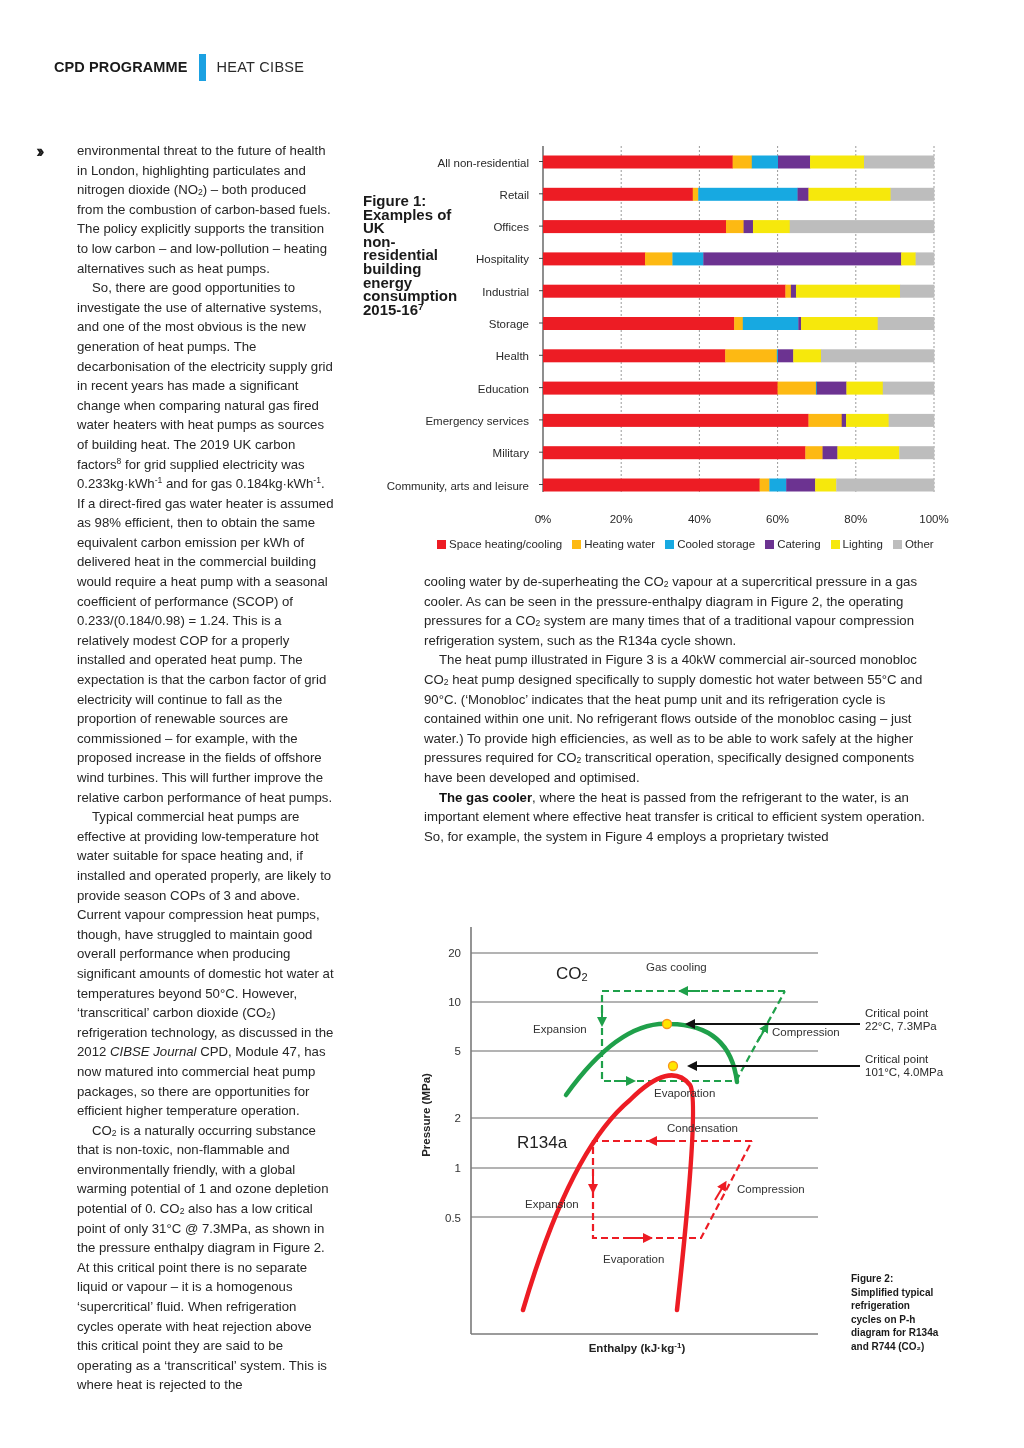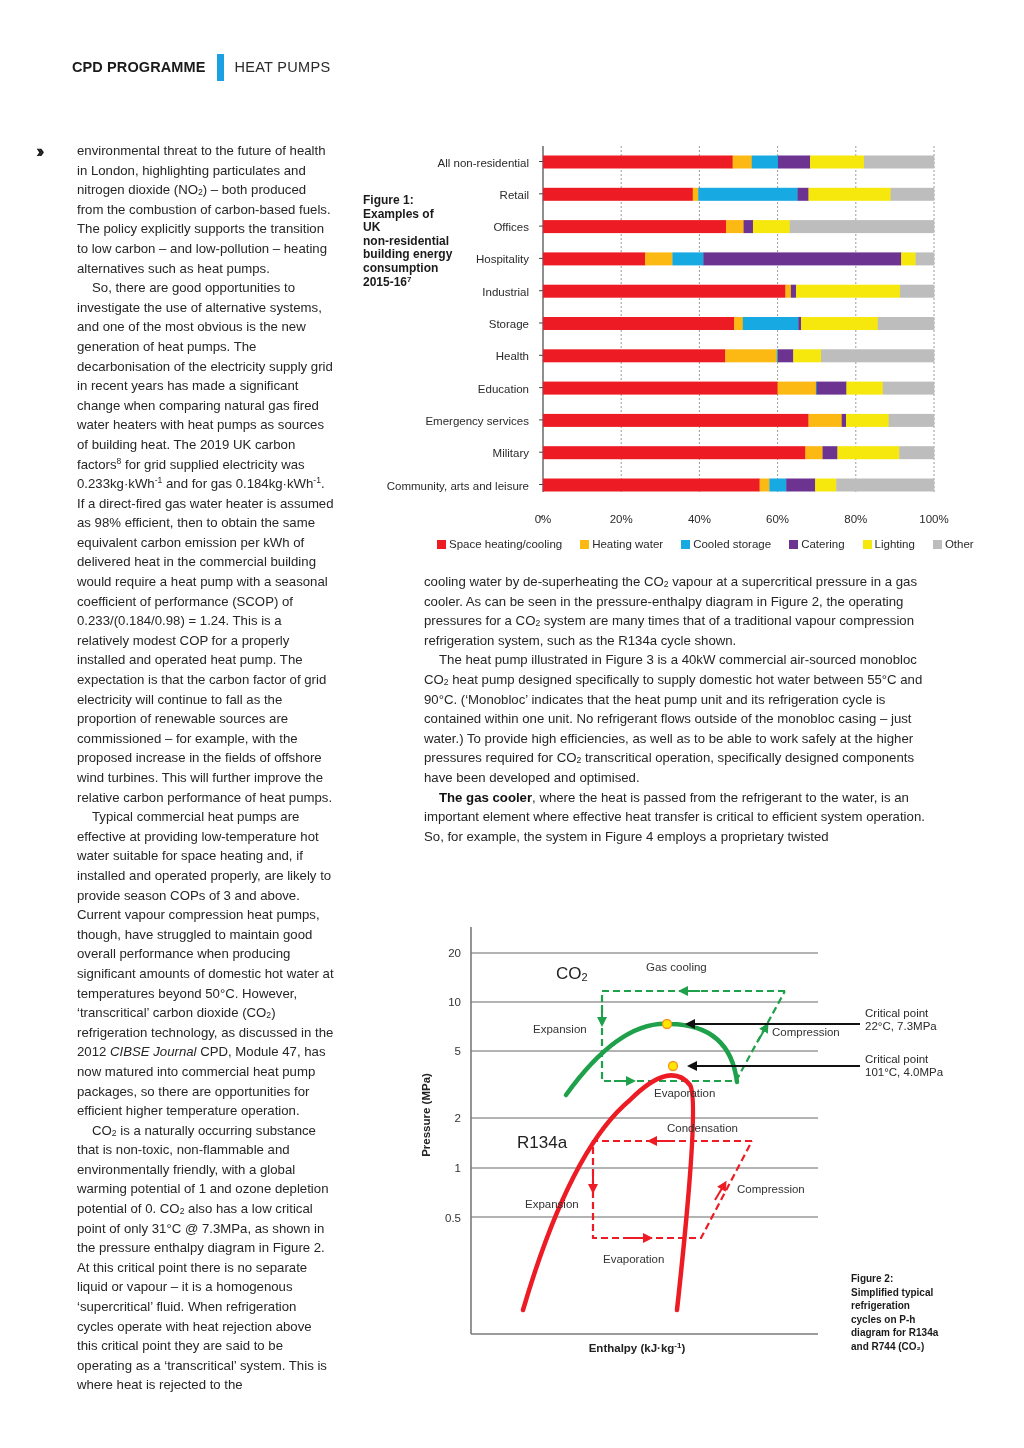--- a/index.html
+++ b/index.html
@@ -1,54 +1,54 @@
 <!DOCTYPE html>
 <html><head>
 <meta charset="utf-8">
 <style>
   * { box-sizing: border-box; margin: 0; padding: 0; }
   html, body { width: 1024px; height: 1448px; background: #ffffff; overflow: hidden; }
   body { position: relative; font-family: "Liberation Sans", sans-serif; color: #231f20; }
 
-  .header { position: absolute; left: 72px; top: 56px; height: 22px; display: flex; align-items: center; }
+  .header { position: absolute; left: 54px; top: 56px; height: 22px; display: flex; align-items: center; }
   .header .section { font-weight: bold; font-size: 14.5px; letter-spacing: 0.1px; color: #1a1a1a; }
   .header .bar { width: 7px; height: 27px; background: #1ba1e2; margin: 0 10px 0 12px; }
   .header .topic { font-size: 14.5px; color: #2a2a2a; letter-spacing: 0.3px; }
 
   .left-col { position: absolute; left: 59px; top: 141px; width: 275px; font-size: 13.2px; line-height: 19.6px; color: #262626; }
   .left-col p { text-indent: 0; margin-left: 18px; }
   .left-col p.ind { text-indent: 15px; }
   .chev { position: absolute; left: 36px; top: 140px; font-size: 19px; font-weight: bold; color: #1a1a1a; letter-spacing: -4px; }
 
   sub { font-size: 0.65em; vertical-align: -0.15em; line-height: 0; }
   sup { font-size: 0.65em; vertical-align: 0.55em; line-height: 0; }
 
-  .fig1-caption { position: absolute; left: 363px; top: 194px; width: 90px; font-size: 12px; line-height: 13.6px; font-weight: bold; color: #1a1a1a; }
-  .legend { position: absolute; left: 437px; top: 538px; display: flex; gap: 18px; font-size: 11.5px; color: #2a2a2a; align-items: flex-end; }
+  .fig1-caption { position: absolute; left: 363px; top: 194px; width: 90px; font-size: 15px; line-height: 13.6px; font-weight: bold; color: #1a1a1a; }
+  .legend { position: absolute; left: 437px; top: 538px; display: flex; gap: 10px; font-size: 11.5px; color: #2a2a2a; align-items: flex-end; }
   .legend .item { display: flex; align-items: center; gap: 3px; }
   .legend .sw { width: 9px; height: 9px; display: inline-block; }
 
   .right-text { position: absolute; left: 424px; top: 572px; width: 510px; font-size: 13.2px; line-height: 19.6px; color: #262626; }
   .right-text p.ind { text-indent: 15px; }
   .right-text b { font-weight: bold; color: #111; margin-top: 16px; }
   .fig2-caption { position: absolute; left: 851px; top: 1272px; width: 120px; font-size: 10px; line-height: 13.6px; font-weight: bold; color: #1a1a1a; }
   .crit { position: absolute; font-size: 11.5px; line-height: 13px; color: #2a2a2a; }
 
   .footer { position: absolute; left: 59px; top: 1461px; font-size: 12.5px; color: #1a1a1a; display: flex; gap: 11px; align-items: baseline; }
   .footer .pg { font-weight: bold; font-size: 14px; }
   .footer .mo { font-weight: bold; }
   .footer .url { font-weight: bold; }
 </style>
 </head>
 <body>
 
 <div class="header">
   <span class="section">CPD PROGRAMME</span>
   <span class="bar"></span>
-  <span class="topic">HEAT PUMPS</span>
+  <span class="topic">HEAT CIBSE</span>
 </div>
 
 <span class="chev">››</span>
 <div class="left-col">
   <p>environmental threat to the future of health in London, highlighting particulates and nitrogen dioxide (NO<sub>2</sub>) – both produced from the combustion of carbon-based fuels. The policy explicitly supports the transition to low carbon – and low-pollution – heating alternatives such as heat pumps.</p>
   <p class="ind">So, there are good opportunities to investigate the use of alternative systems, and one of the most obvious is the new generation of heat pumps. The decarbonisation of the electricity supply grid in recent years has made a significant change when comparing natural gas fired water heaters with heat pumps as sources of building heat. The 2019 UK carbon factors<sup>8</sup> for grid supplied electricity was 0.233kg·kWh<sup>-1</sup> and for gas 0.184kg·kWh<sup>-1</sup>. If a direct-fired gas water heater is assumed as 98% efficient, then to obtain the same equivalent carbon emission per kWh of delivered heat in the commercial building would require a heat pump with a seasonal coefficient of performance (SCOP) of 0.233/(0.184/0.98) = 1.24. This is a relatively modest COP for a properly installed and operated heat pump. The expectation is that the carbon factor of grid electricity will continue to fall as the proportion of renewable sources are commissioned – for example, with the proposed increase in the fields of offshore wind turbines. This will further improve the relative carbon performance of heat pumps.</p>
   <p class="ind">Typical commercial heat pumps are effective at providing low-temperature hot water suitable for space heating and, if installed and operated properly, are likely to provide season COPs of 3 and above. Current vapour compression heat pumps, though, have struggled to maintain good overall performance when producing significant amounts of domestic hot water at temperatures beyond 50°C. However, ‘transcritical’ carbon dioxide (CO<sub>2</sub>) refrigeration technology, as discussed in the 2012 <i>CIBSE Journal</i> CPD, Module 47, has now matured into commercial heat pump packages, so there are opportunities for efficient higher temperature operation.</p>
   <p class="ind">CO<sub>2</sub> is a naturally occurring substance that is non-toxic, non-flammable and environmentally friendly, with a global warming potential of 1 and ozone depletion potential of 0. CO<sub>2</sub> also has a low critical point of only 31°C @ 7.3MPa, as shown in the pressure enthalpy diagram in Figure 2. At this critical point there is no separate liquid or vapour – it is a homogenous ‘supercritical’ fluid. When refrigeration cycles operate with heat rejection above this critical point they are said to be operating as a ‘transcritical’ system. This is where heat is rejected to the</p>
 </div>
 

